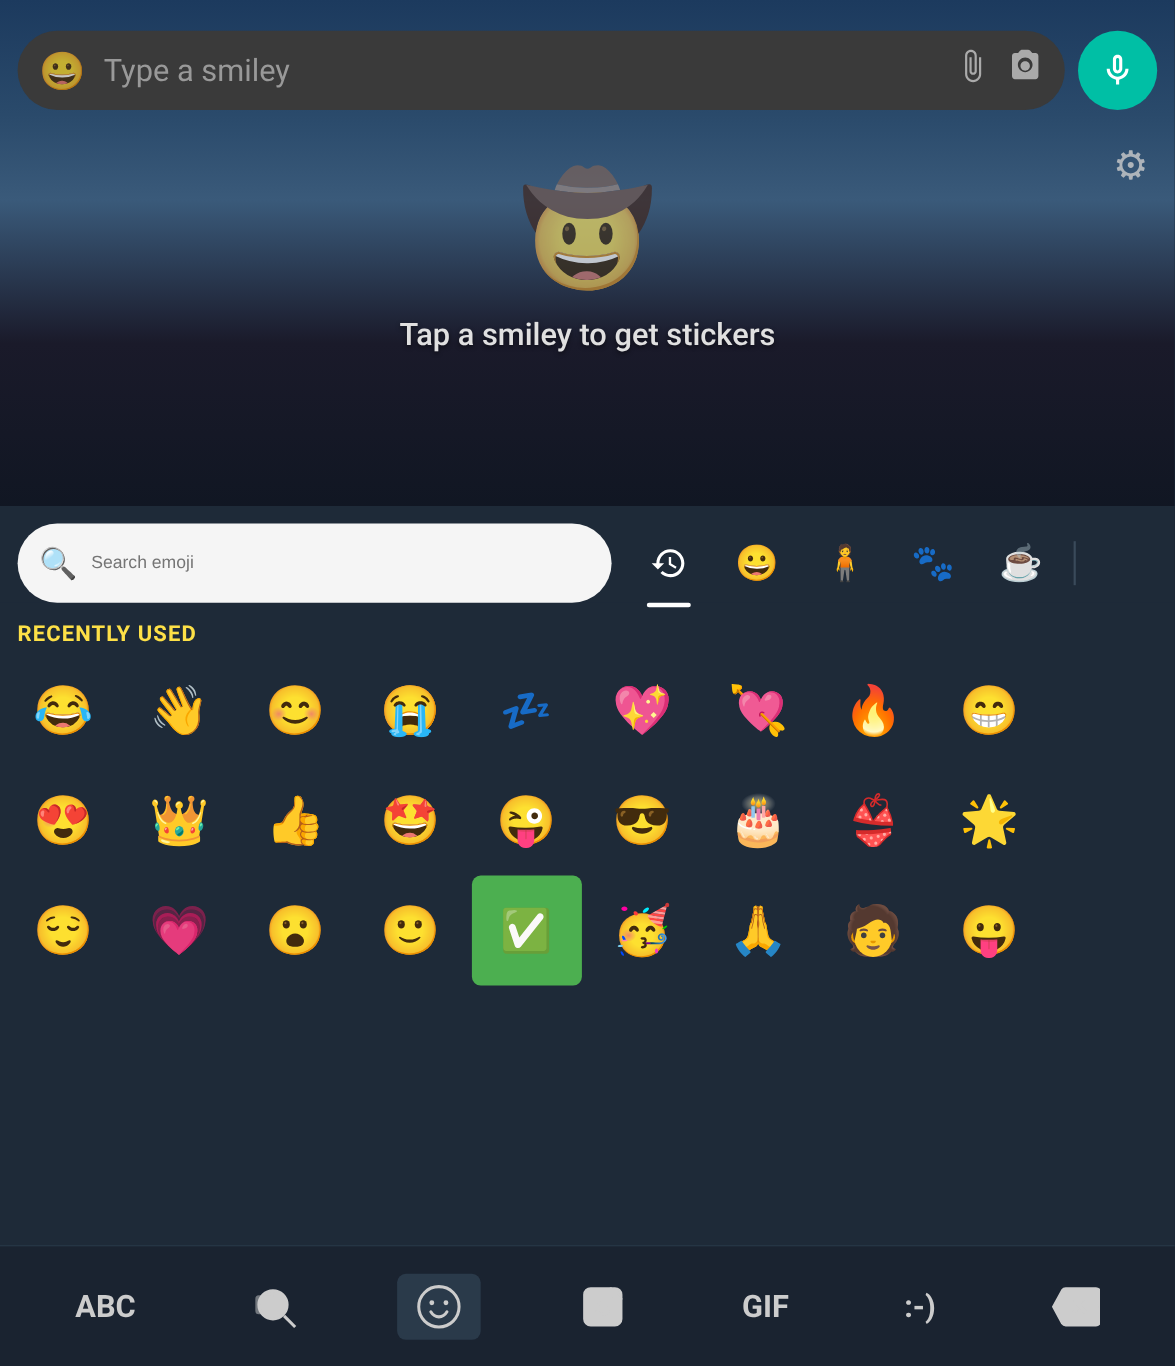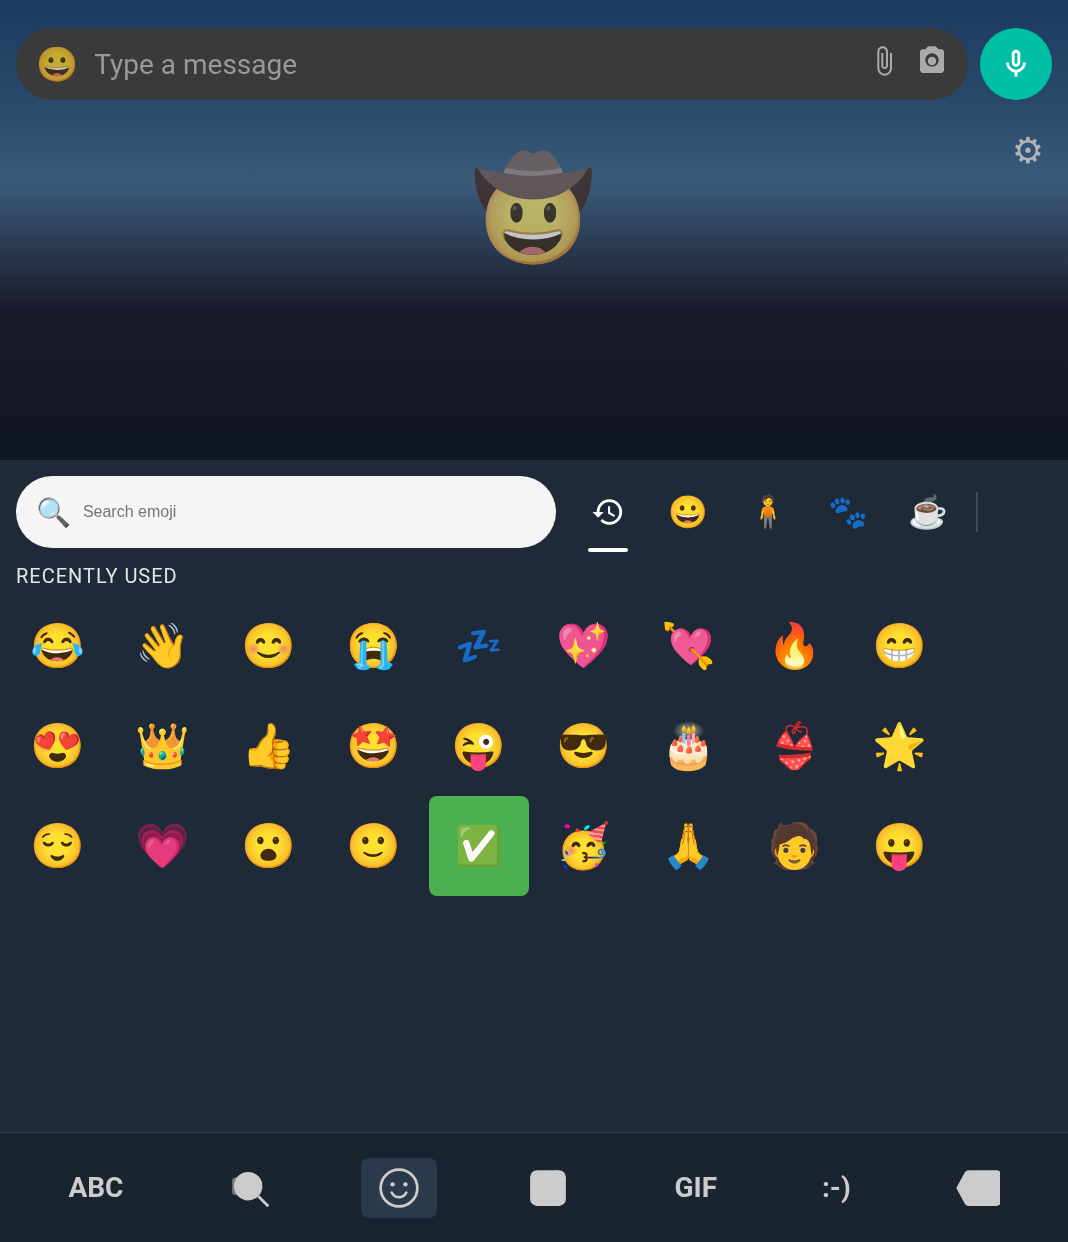--- a/index.html
+++ b/index.html
@@ -192,23 +192,23 @@
       transform: translateX(-50%);
       width: 40px;
       height: 4px;
       background: white;
       border-radius: 2px;
     }
 
     
     .section-label {
       padding: 16px 16px 8px 16px;
-      color: #e5e5e5;
+      color: #fde047;
       font-size: 20px;
-      font-weight: 400;
+      font-weight: 700;
       letter-spacing: 1px;
       text-transform: uppercase;
     }
 
     
     .emoji-grid {
       display: grid;
       grid-template-columns: repeat(10, 1fr);
       padding: 0 8px;
       gap: 0;
@@ -277,21 +277,21 @@
     }
   </style>
 </head>
 <body>
 
 <div class="chat-bg"></div>
 
 <div class="message-bar">
   <div class="message-input-container">
     <span class="emoji-btn-icon">😀</span>
-    <span class="message-placeholder">Type a message</span>
+    <span class="message-placeholder">Type a smiley</span>
     <span class="paperclip-icon">
       <svg width="32" height="32" viewBox="0 0 24 24" fill="#aaa">
           <path d="M16.5 6v11.5c0 2.21-1.79 4-4 4s-4-1.79-4-4V5c0-1.38 1.12-2.5 2.5-2.5s2.5 1.12 2.5 2.5v10.5c0 .55-.45 1-1 1s-1-.45-1-1V6H10v9.5c0 1.38 1.12 2.5 2.5 2.5s2.5-1.12 2.5-2.5V5c0-2.21-1.79-4-4-4S7 2.79 7 5v12.5c0 3.04 2.46 5.5 5.5 5.5s5.5-2.46 5.5-5.5V6h-1.5z"></path>
         </svg>
     </span>
     <span class="camera-icon">
       <svg width="32" height="32" viewBox="0 0 24 24" fill="#aaa">
           <path d="M12 15.2c1.77 0 3.2-1.43 3.2-3.2S13.77 8.8 12 8.8 8.8 10.23 8.8 12s1.43 3.2 3.2 3.2zm7-12h-2.17l-1.24-1.35C15.34 1.52 14.93 1 14 1h-4c-.93 0-1.34.52-1.59.65L7.17 3.2H5C3.9 3.2 3 4.1 3 5.2v13.6C3 19.9 3.9 21 5 21h14c1.1 0 2-.9 2-2.2V5.2c0-1.1-.9-2-2-2zm-7 13c-2.76 0-5-2.24-5-5s2.24-5 5-5 5 2.24 5 5-2.24 5-5 5z"></path>
         </svg>
     </span>
@@ -300,20 +300,21 @@
     <svg viewBox="0 0 24 24">
         <path d="M12 14c1.66 0 3-1.34 3-3V5c0-1.66-1.34-3-3-3S9 3.34 9 5v6c0 1.66 1.34 3 3 3zm-1-9c0-.55.45-1 1-1s1 .45 1 1v6c0 .55-.45 1-1 1s-1-.45-1-1V5zm6 6c0 2.76-2.24 5-5 5s-5-2.24-5-5H5c0 3.53 2.61 6.43 6 6.92V21h2v-3.08c3.39-.49 6-3.39 6-6.92h-2z"></path>
       </svg>
   </div>
 </div>
 
 <div class="settings-gear">⚙</div>
 
 <div class="sticker-prompt">
   <div class="sticker-emoji">🤠</div>
+  <div class="sticker-text">Tap a smiley to get stickers</div>
 </div>
 
 <div class="emoji-panel">
 
   <div class="search-tabs-row">
     <div class="search-box">
       <span class="search-icon-wrap">🔍</span>
       <input class="search-input" type="text" placeholder="Search emoji" style="">
     </div>
 

